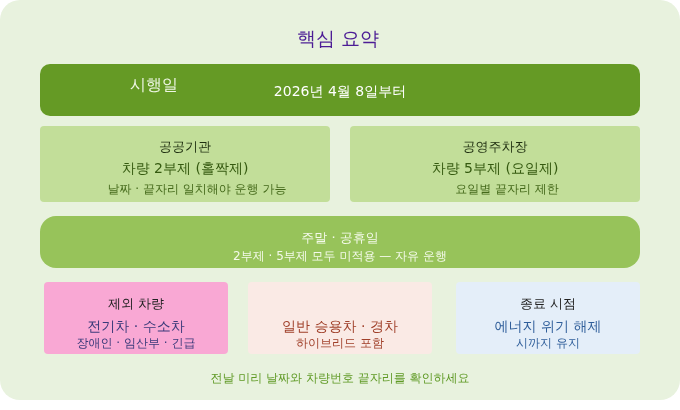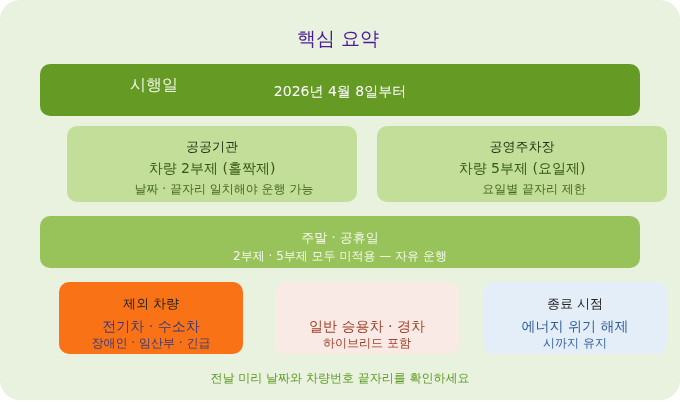--- a/index.html
+++ b/index.html
@@ -2,27 +2,27 @@
 <html><head>
 <meta charset="utf-8">
 <style>
   html, body { margin:0; padding:0; background:#ffffff; }
   body { width:680px; height:410px; position:relative; overflow:hidden; font-family:"DejaVu Sans", sans-serif; }
   .panel { position:absolute; left:0; top:0; width:680px; height:400px; background:#e8f2de; border-radius:20px; }
   .title { position:absolute; left:0; top:26px; width:632px; text-align:center; font-size:19px; color:#4c1d95;margin-left:22px; }
   .banner { position:absolute; left:40px; top:64px; width:600px; height:52px; background:#659a25; border-radius:10px; color:#fff; }
   .banner .lbl { position:absolute; left:90px; top:11px; font-size:16px; color:#eef6e4; }
   .banner .val { position:absolute; left:0; width:600px; top:19px; text-align:center; font-size:14px; }
-  .card { position:absolute; border-radius:10px; text-align:center;margin-left:27px; }
+  .card { position:absolute; border-radius:4px; text-align:center; }
   .card .h { font-size:13px; }
   .c2 { background:#c2de99; top:126px; height:76px; width:290px; }
   .c2 .h { position:absolute; top:12px; width:100%; color:#1f2f10; }
   .c2 .m { position:absolute; top:34px; width:100%; font-size:14px; color:#34590f;text-align:center; }
   .c2 .s { position:absolute; top:55px; width:100%; font-size:12px; color:#44691a;padding-left:12px; }
-  .weekend { position:absolute; left:40px; top:216px; width:600px; height:52px; background:#97c35a; border-radius:10px; color:#f4faea; text-align:center; }
+  .weekend { position:absolute; left:40px; top:216px; width:600px; height:52px; background:#97c35a; border-radius:16px; color:#f4faea; text-align:center; }
   .weekend .h { position:absolute; top:13px; width:100%; font-size:13px; }
   .weekend .s { position:absolute; top:32px; width:100%; font-size:12px; }
   .c3 { top:282px; height:72px; width:184px; }
   .c3 .h { position:absolute; top:13px; width:100%; color:#222; }
   .c3 .m { position:absolute; top:36px; width:100%; font-size:14px; }
   .c3 .s { position:absolute; top:53px; width:100%; font-size:12px; }
   .footer { position:absolute; left:0; top:370px; width:680px; text-align:center; font-size:12px; color:#5f9a25; }
 </style>
 </head>
 <body>
@@ -44,21 +44,21 @@
   <div class="h">공영주차장</div>
   <div class="m">차량 5부제 (요일제)</div>
   <div class="s">요일별 끝자리 제한</div>
 </div>
 
 <div class="weekend">
   <div class="h">주말 · 공휴일</div>
   <div class="s">2부제 · 5부제 모두 미적용 — 자유 운행</div>
 </div>
 
-<div class="card c3" style="left:32px;background:#f97316">
+<div class="card c3" style="left:44px;background:#f9a8d4">
   <div class="h">제외 차량</div>
   <div class="m" style="color:#3a3a7a">전기차 · 수소차</div>
   <div class="s" style="color:#3a3a7a">장애인 · 임산부 · 긴급</div>
 </div>
 <div class="card c3" style="left:248px;background:#faeae5">
   <div class="m" style="color:#a0402a">일반 승용차 · 경차</div>
   <div class="s" style="color:#a0402a">하이브리드 포함</div>
 </div>
 <div class="card c3" style="left:456px;background:#e4eef9">
   <div class="h">종료 시점</div>

